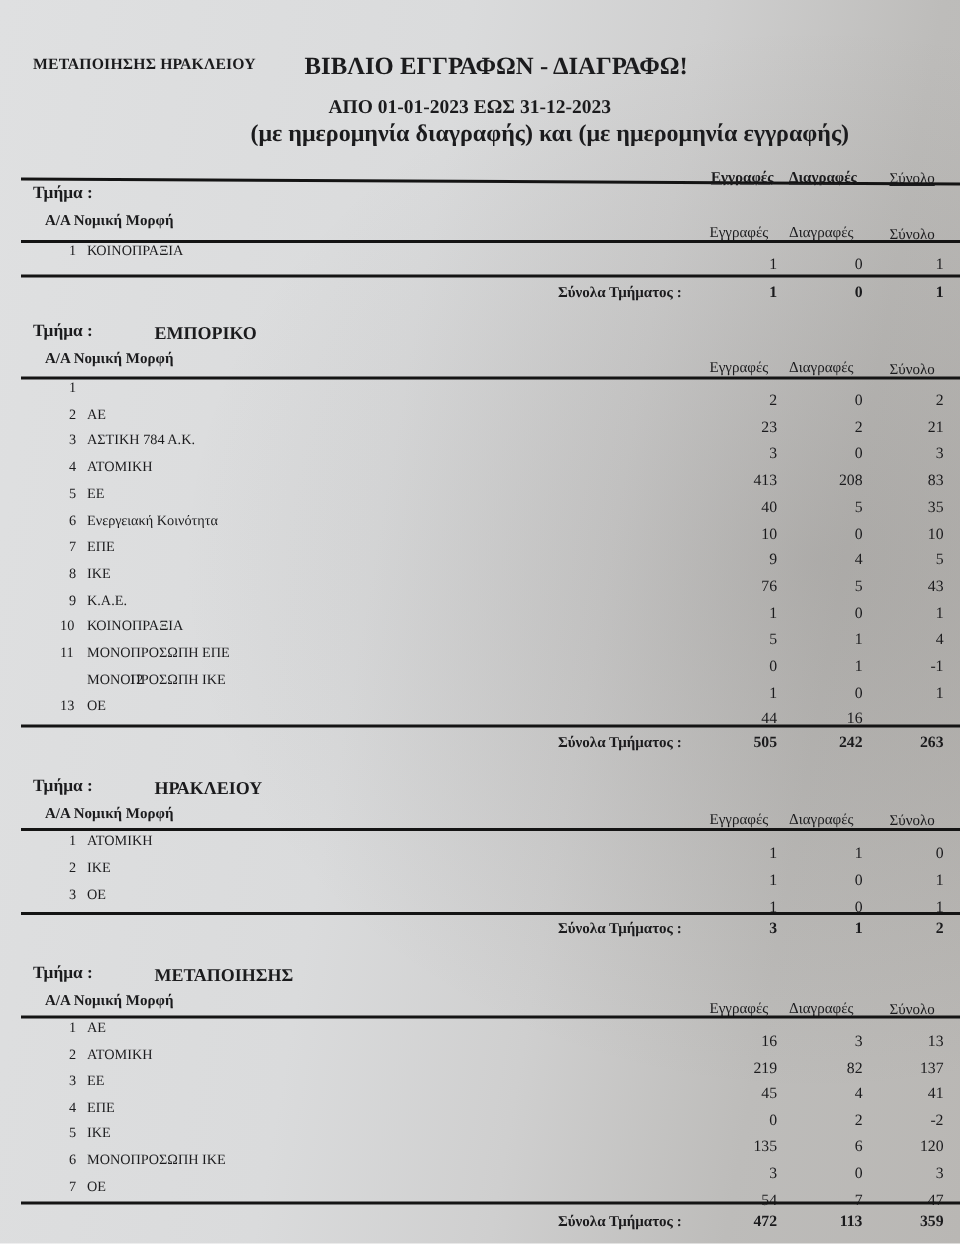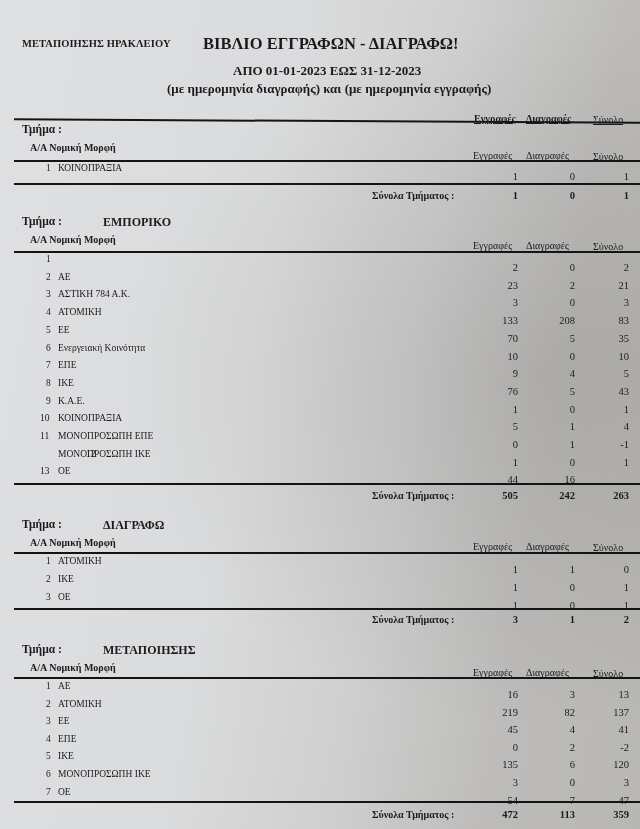--- a/index.html
+++ b/index.html
@@ -9,22 +9,22 @@
     font-family: "Liberation Serif", "DejaVu Serif", serif;
     color:#1b1b1d;
   }
   .shade {
     position:absolute; left:0; top:0; width:640px; height:829px; pointer-events:none;
     background: radial-gradient(ellipse at 85% 45%, rgba(90,85,80,0.18) 0%, rgba(90,85,80,0) 55%);
   }
   .abs { position:absolute; white-space:nowrap; }
   .org { left:22px; top:38px; font-size:10.5px; font-weight:bold; letter-spacing:0.1px; }
   .title { left:203px; top:34px; font-size:16.5px; font-weight:bold; }
-  .period { left:233px; top:63px; font-size:13px; font-weight:bold; }
-  .subtitle { left:167px; top:81px; font-size:13px; font-weight:bold; }
+  .period { left:219px; top:63px; font-size:13px; font-weight:bold; }
+  .subtitle { left:167px; top:81px; font-size:16px; font-weight:bold; }
 
   .rule { position:absolute; height:2px; background:#141414; }
 
   .lbl { font-size:11.5px; font-weight:bold; }
   .lbl-sm { font-size:10px; font-weight:bold; }
   .colh { font-size:10px; }
   .row { font-size:9.5px; font-family:"Liberation Serif", serif; }
   .num { position:absolute; font-size:10.5px; text-align:right; width:40px; }
   .num.b { font-weight:bold; }
   .dept { font-size:12px; font-weight:bold; }
@@ -93,28 +93,28 @@
       <div>
         <div class="abs row" style="left:46px; top:289.4px;">3</div>
         <div class="abs row" style="left:58px; top:289.4px;">ΑΣΤΙΚΗ 784 Α.Κ.</div>
         <div class="num" style="left:478px; top:297.4px;">3</div>
         <div class="num" style="left:535px; top:297.4px;">0</div>
         <div class="num" style="left:589px; top:297.4px;">3</div>
       </div>
       <div>
         <div class="abs row" style="left:46px; top:307.1px;">4</div>
         <div class="abs row" style="left:58px; top:307.1px;">ΑΤΟΜΙΚΗ</div>
-        <div class="num" style="left:478px; top:315.1px;">133</div>
+        <div class="num" style="left:478px; top:315.1px;">413</div>
         <div class="num" style="left:535px; top:315.1px;">208</div>
         <div class="num" style="left:589px; top:315.1px;">83</div>
       </div>
       <div>
         <div class="abs row" style="left:46px; top:324.8px;">5</div>
         <div class="abs row" style="left:58px; top:324.8px;">ΕΕ</div>
-        <div class="num" style="left:478px; top:332.8px;">70</div>
+        <div class="num" style="left:478px; top:332.8px;">40</div>
         <div class="num" style="left:535px; top:332.8px;">5</div>
         <div class="num" style="left:589px; top:332.8px;">35</div>
       </div>
       <div>
         <div class="abs row" style="left:46px; top:342.5px;">6</div>
         <div class="abs row" style="left:58px; top:342.5px;">Ενεργειακή Κοινότητα</div>
         <div class="num" style="left:478px; top:350.5px;">10</div>
         <div class="num" style="left:535px; top:350.5px;">0</div>
         <div class="num" style="left:589px; top:350.5px;">10</div>
       </div>
@@ -170,21 +170,21 @@
       <div class="rule" style="left:14px; top:483px; width:626px;"></div>
       <div>
         <div class="abs lbl-sm" style="left:372px; top:490px;">Σύνολα Τμήματος :</div>
         <div class="num b" style="left:478px; top:490px;">505</div>
         <div class="num b" style="left:535px; top:490px;">242</div>
         <div class="num b" style="left:589px; top:490px;">263</div>
       </div>
     </div>
     <div>
       <div class="abs lbl" style="left:22px; top:518px;">Τμήμα :</div>
-      <div class="abs dept" style="left:103px; top:518px;">ΔΙΑΓΡΑΦΩ</div>
+      <div class="abs dept" style="left:103px; top:518px;">ΗΡΑΚΛΕΙΟΥ</div>
       <div class="abs lbl-sm" style="left:30px; top:537px;">Α/Α Νομική Μορφή</div>
       <div class="abs colh" style="left:473px; top:541px;">Εγγραφές</div>
       <div class="abs colh" style="left:526px; top:541px;">Διαγραφές</div>
       <div class="abs colh" style="left:593px; top:542px;">Σύνολο</div>
       <div class="rule" style="left:14px; top:552px; width:626px;"></div>
       <div>
         <div class="abs row" style="left:46px; top:556px;">1</div>
         <div class="abs row" style="left:58px; top:556px;">ΑΤΟΜΙΚΗ</div>
         <div class="num" style="left:478px; top:564px;">1</div>
         <div class="num" style="left:535px; top:564px;">1</div>

